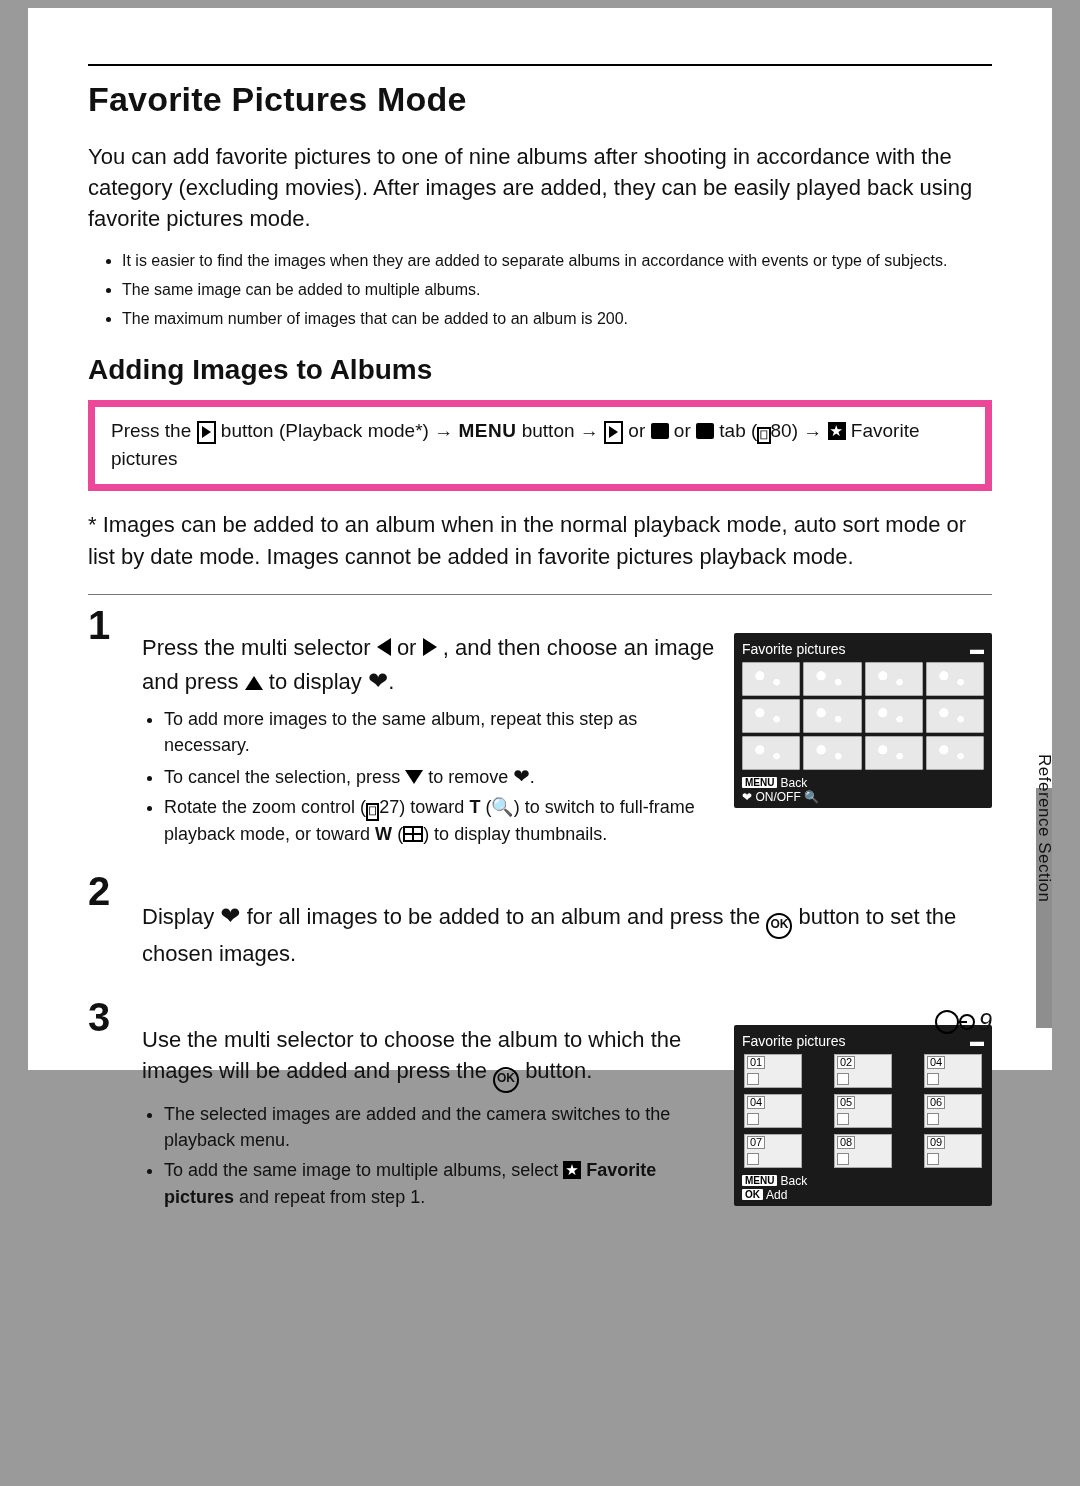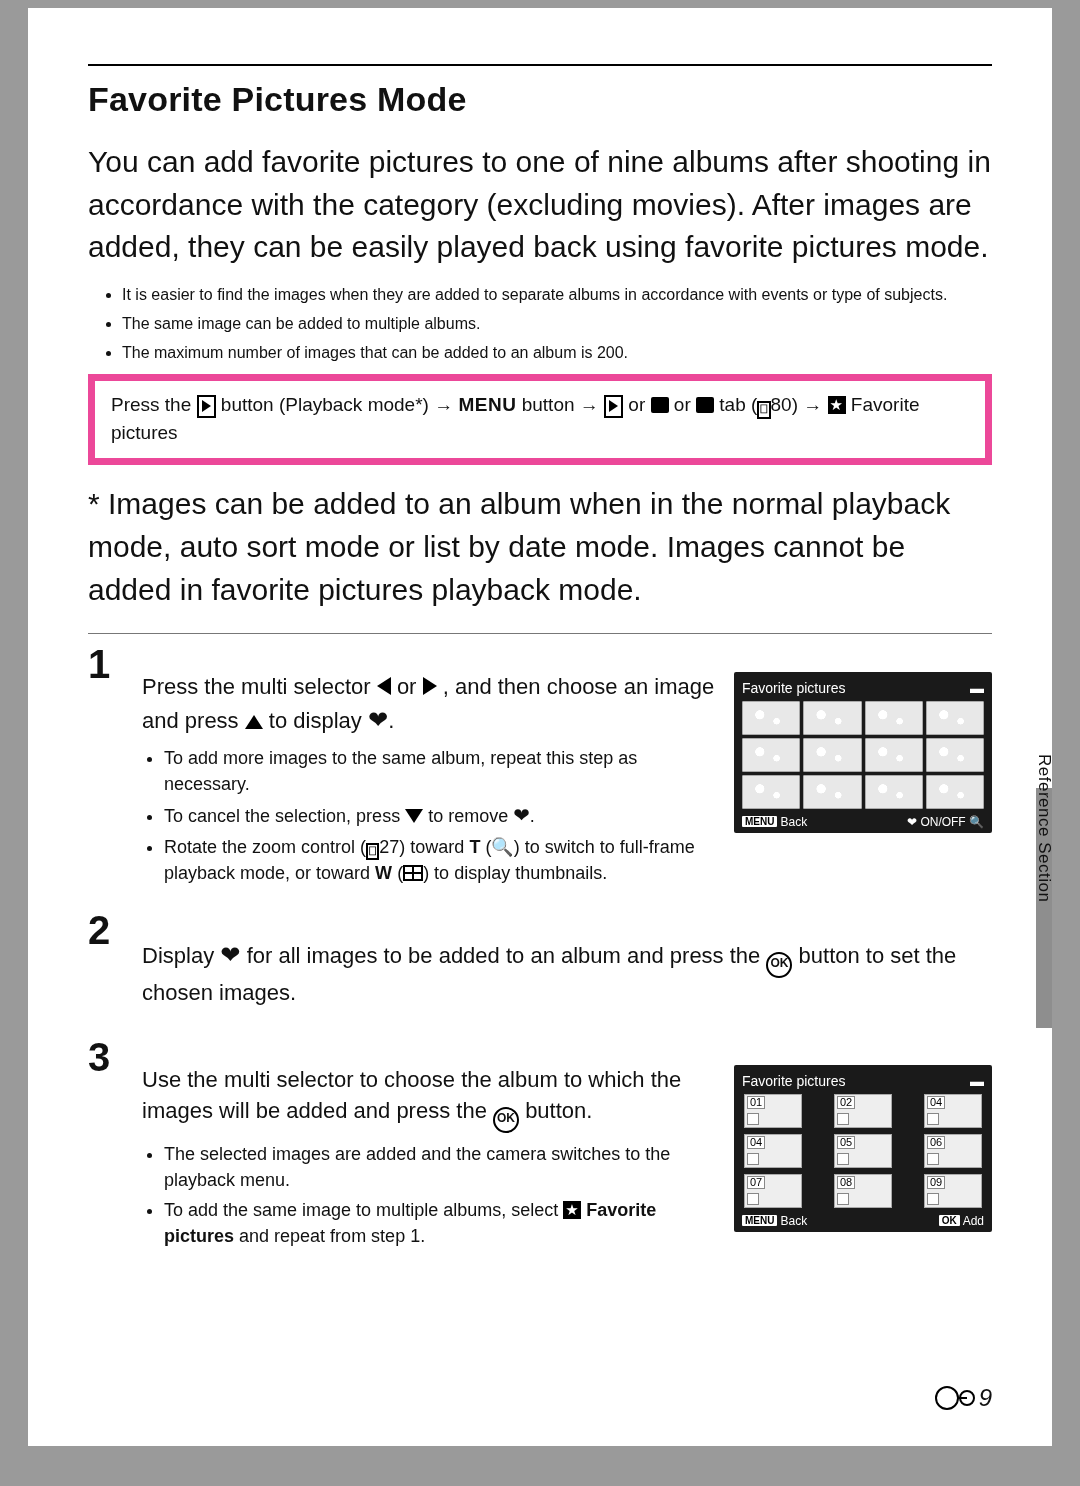--- a/index.html
+++ b/index.html
@@ -8,29 +8,29 @@
     font-family:"Helvetica Neue",Helvetica,Arial,sans-serif;
     color:#111;
     width:1080px;
     height:1486px;
     position:relative;
     -webkit-font-smoothing:antialiased;
   }
   .page{
     position:absolute;
     left:28px; top:8px;
-    width:1024px; height:1438px;
+    width:1024px; height:1062px;
     background:#fff;
     box-sizing:border-box;
     padding:56px 60px 40px 60px;
   }
   .rule{border-top:2px solid #000;height:0;margin:0 0 14px 0;}
   h1{font-size:34px;font-weight:700;margin:0 0 22px 0;letter-spacing:.2px;}
   h2{font-size:28px;font-weight:700;margin:24px 0 14px 0;}
-  p{font-size:30px;line-height:1.42;margin:0 0 14px 0;}
+  p{font-size:22px;line-height:1.42;margin:0 0 14px 0;}
   ul.top{margin:0 0 10px 0;padding:0 0 0 34px;}
   ul.top>li{font-size:16px;line-height:1.45;margin:0 0 6px 0;}
   .flowbox{
     border:7px solid #ec4899;
     padding:10px 16px 12px 16px;
     font-size:19px;line-height:1.45;
     margin-bottom:18px;
   }
   .hr-thin{border-top:1px solid #777;height:0;margin:22px 0 0 0;}
   .steps{margin-top:10px;}
@@ -43,21 +43,21 @@
   .step-row{display:flex;gap:18px;align-items:flex-start;}
   .step-col{flex:1;}
   .lcd{
     width:258px;min-height:140px;background:#1a1a1a;color:#fff;
     border-radius:2px;padding:8px 8px 4px 8px;box-sizing:border-box;
     font-size:14px;
   }
   .lcd .lcd-title{display:flex;justify-content:space-between;align-items:center;margin-bottom:5px;}
   .lcd .thumbs{display:grid;grid-template-columns:repeat(4,1fr);gap:3px;}
   .lcd .thumbs .th{height:32px;background:#e8e8e8;border:1px solid #aaa;border-radius:1px;background-image:radial-gradient(circle at 30% 40%,#fff 10%,transparent 11%),radial-gradient(circle at 60% 60%,#fff 8%,transparent 9%);}
-  .lcd .bar{display:flex;justify-content:space-between;margin-top:6px;font-size:12px;}
+  .lcd .bar{display:flex;justify-content:space-between;margin-top:6px;font-size:12px;flex-direction:column;}
   .lcd2 .albums{display:grid;grid-template-columns:repeat(3,1fr);gap:6px 32px;margin:2px 2px 6px 2px;}
   .lcd2 .alb{position:relative;height:32px;border:1px solid #aaa;background:#eee;}
   .lcd2 .alb .n{position:absolute;left:2px;top:1px;font-size:11px;color:#000;background:#fff;padding:0 2px;border:1px solid #888;line-height:1;}
   .lcd2 .alb .cb{position:absolute;left:2px;bottom:2px;width:10px;height:10px;border:1px solid #888;background:#fff;}
   .badge{display:inline-block;background:#fff;color:#000;font-size:10px;font-weight:700;padding:0 3px;border-radius:1px;margin-right:3px;vertical-align:1px;}
   .sidecap{
     position:absolute;
     right:-6px; top:740px;
     writing-mode:vertical-rl;
     font-size:17px;
@@ -106,20 +106,21 @@
   <h1>Favorite Pictures Mode</h1>
 
   <p>You can add favorite pictures to one of nine albums after shooting in accordance with the category (excluding movies). After images are added, they can be easily played back using favorite pictures mode.</p>
 
   <ul class="top">
     <li>It is easier to find the images when they are added to separate albums in accordance with events or type of subjects.</li>
     <li>The same image can be added to multiple albums.</li>
     <li>The maximum number of images that can be added to an album is 200.</li>
   </ul>
 
+  <h2>Adding Images to Albums</h2>
 
   <div class="flowbox">
     <span>Press the </span>
     <span class="g g-play"></span>
     <span> button (Playback mode*) </span>
     <span class="arrow">→ </span>
     <span class="small-menu">MENU</span>
     <span> button </span>
     <span class="arrow">→ </span>
     <span class="g g-play"></span>

